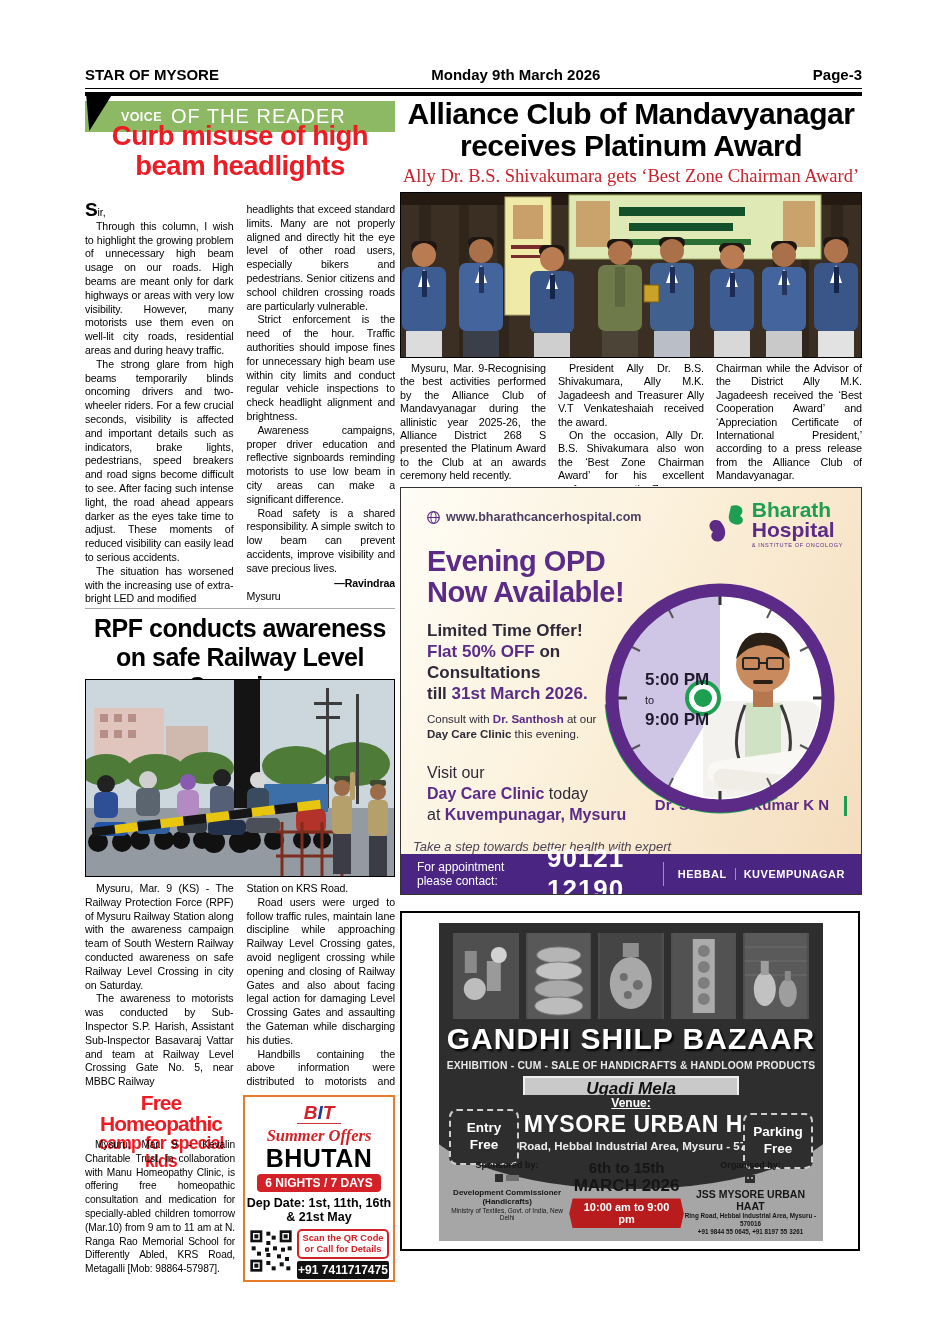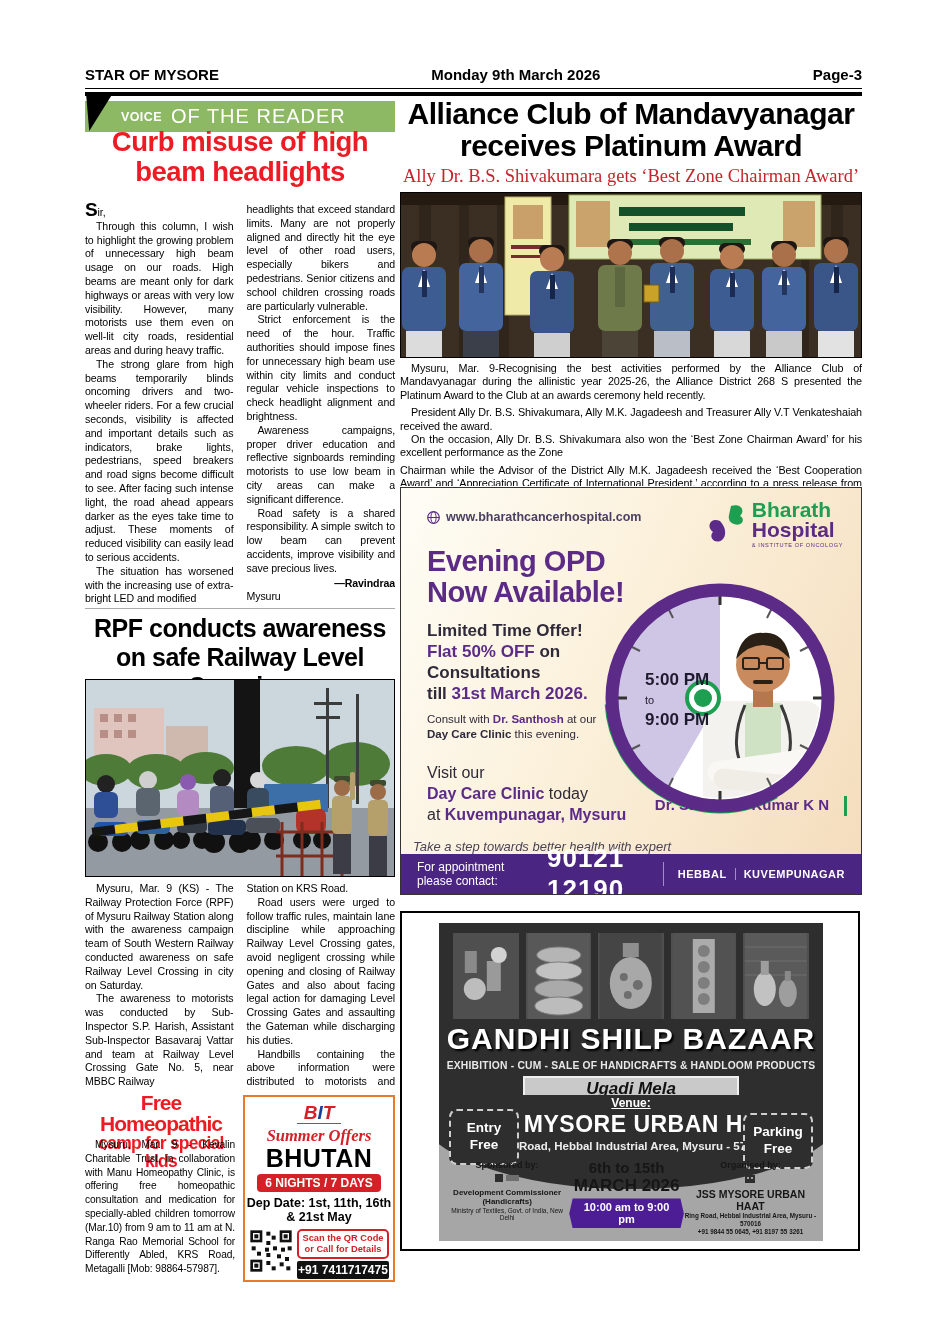--- a/index.html
+++ b/index.html
@@ -13,21 +13,21 @@
 
   
   .voice{position:absolute;left:85px;top:101px;width:310px;height:31px;background:#8db964;
          display:flex;align-items:center;padding-left:36px;box-sizing:border-box;}
   .voice-tri{position:absolute;left:1px;top:-8px;width:27px;height:38px;background:#000;
              clip-path:polygon(0 0,100% 0,12% 100%);}
   .voice-label{color:#fff;font-weight:bold;font-size:12.5px;letter-spacing:.4px;margin-right:9px;}
   .voice-title{color:#fff;font-size:20px;letter-spacing:1px;}
 
   
-  .letter-head{position:absolute;left:85px;top:127px;width:310px;text-align:center;color:#ed1c24;
+  .letter-head{position:absolute;left:85px;top:121px;width:310px;text-align:center;color:#ed1c24;
                font-weight:800;font-size:27.5px;line-height:1.1;letter-spacing:-.5px;}
   .letter-cols{position:absolute;left:85px;top:203px;width:310px;height:402px;display:flex;gap:13px;overflow:hidden;}
   .ncol{flex:1;text-align:justify;font-size:10.6px;line-height:13.8px;letter-spacing:-.1px;}
   .ncol p{margin:0;text-indent:11px;}
   .ncol [data-first-indent="false"] p:first-child{text-indent:0;}
   .salutation::first-letter{font-size:19px;font-weight:bold;}
   .sig{font-weight:bold;text-align:right;margin-top:1px;}
   .rule2{position:absolute;left:85px;top:608px;width:310px;height:1px;background:#aaa;}
 
   
@@ -64,21 +64,21 @@
   .bit-scan{border:2px solid #d42027;border-radius:5px;color:#d42027;font-weight:800;
             font-size:9.3px;line-height:1.15;padding:2px 1px;}
   .bit-phone{background:#111;color:#fff;font-weight:800;font-size:12px;margin-top:2px;padding:2px 0;border-radius:2px;}
 
   
   .all-head{position:absolute;left:400px;top:98px;width:462px;text-align:center;font-weight:800;
             font-size:30px;line-height:1.08;letter-spacing:-.5px;}
   .all-sub{position:absolute;left:400px;top:166px;width:462px;text-align:center;
            font-family:"Liberation Serif",serif;color:#c8232c;font-size:18.5px;}
   .all-photo{position:absolute;left:400px;top:192px;}
-  .all-cols{position:absolute;left:400px;top:362px;width:462px;height:124px;display:flex;gap:4px;overflow:hidden;flex-direction:column;}
+  .all-cols{position:absolute;left:400px;top:362px;width:462px;height:124px;display:flex;gap:12px;overflow:hidden;}
   .acol{flex:1;text-align:justify;font-size:10.8px;line-height:13.4px;letter-spacing:-.1px;}
   .acol p{margin:0;text-indent:11px;}
   .acol [data-first-indent="false"] p:first-child{text-indent:0;}
 
   
   .bh{position:absolute;left:400px;top:487px;width:462px;height:408px;border:1px solid #333;box-sizing:border-box;
       background:linear-gradient(115deg,#fefdf6 0%,#fbf0da 45%,#f4dcbc 100%);overflow:hidden;}
   .bh-url{position:absolute;left:26px;top:22px;display:flex;align-items:center;gap:6px;
           color:#4a3f63;font-weight:bold;font-size:12.5px;}
   .bh-logo{position:absolute;right:18px;top:12px;display:flex;align-items:center;gap:6px;}
@@ -133,21 +133,21 @@
              align-items:flex-start;color:#161616;}
   .ga-spon{width:140px;text-align:center;}
   .ga-org{width:150px;text-align:center;}
   .ga-by{font-weight:800;font-size:9px;}
   .ga-icon{margin:1px auto;}
   .ga-spon1{font-weight:800;font-size:8px;line-height:1.15;}
   .ga-spon2{font-size:6.5px;line-height:1.2;}
   .ga-dates{text-align:center;}
   .ga-date1{font-weight:800;font-size:15px;line-height:1.1;}
   .ga-date2{font-weight:800;font-size:17px;line-height:1.1;}
-  .ga-time{display:inline-block;background:#4c1d95;color:#fff;font-weight:800;font-size:11px;
+  .ga-time{display:inline-block;background:#b91c1c;color:#fff;font-weight:800;font-size:11px;
            padding:3px 12px;margin-top:3px;clip-path:polygon(3% 0,97% 0,100% 50%,97% 100%,3% 100%,0 50%);}
   .ga-org1{font-weight:800;font-size:10.5px;line-height:1.15;}
   .ga-org2{font-weight:bold;font-size:6.3px;line-height:1.25;}
 </style>
 </head>
 <body>
 
 <div id="page">
 
   <div class="masthead">

